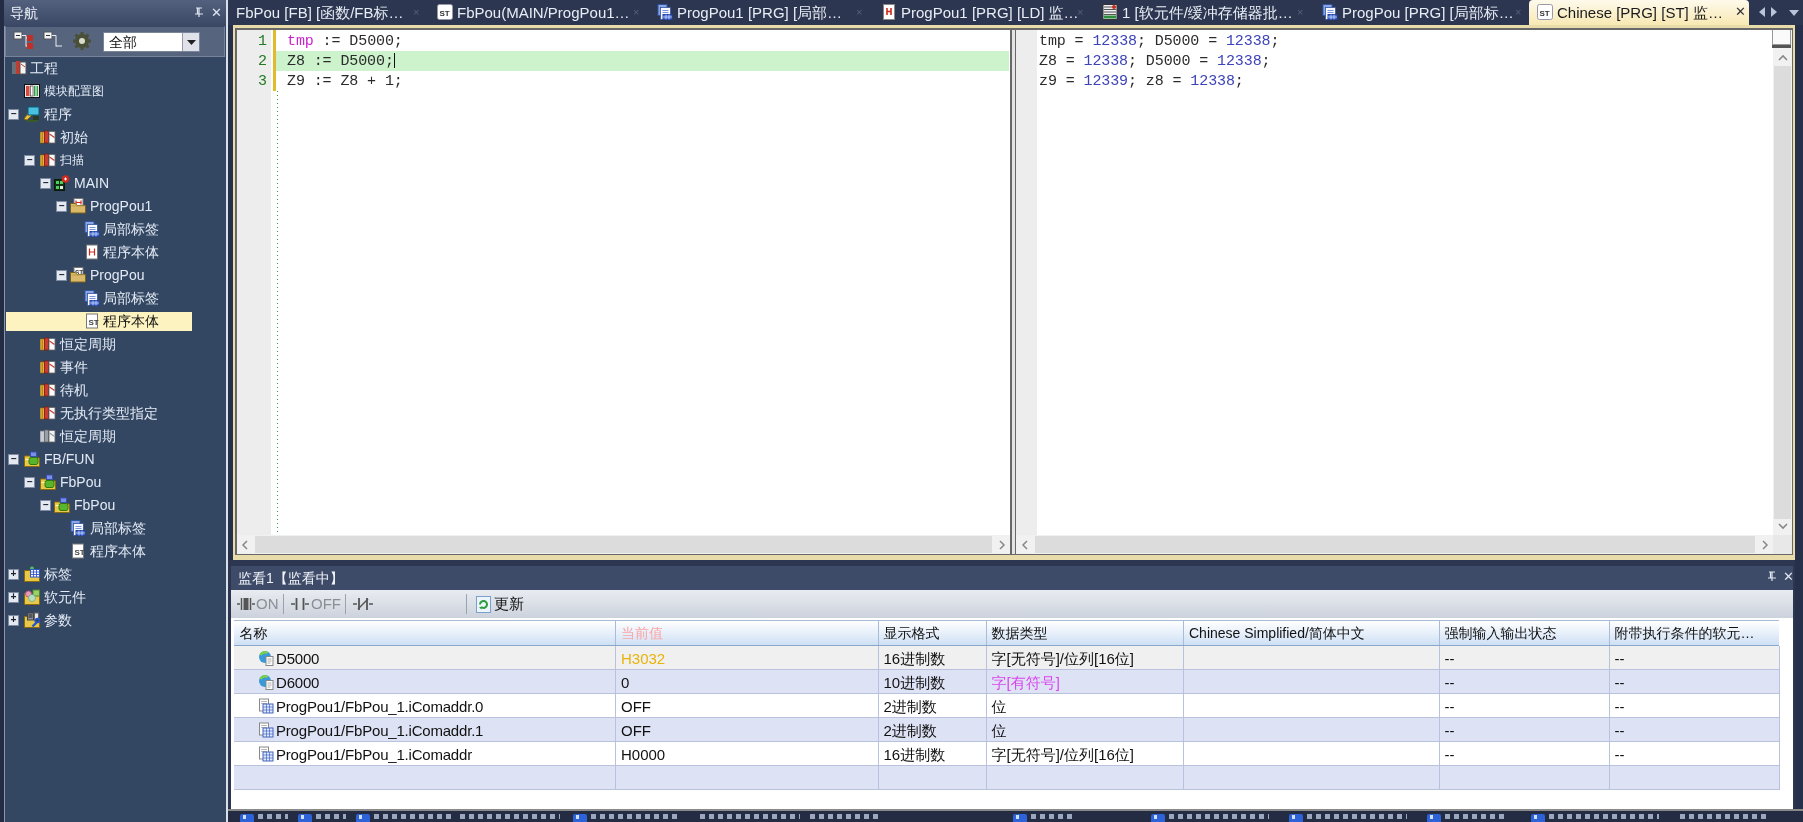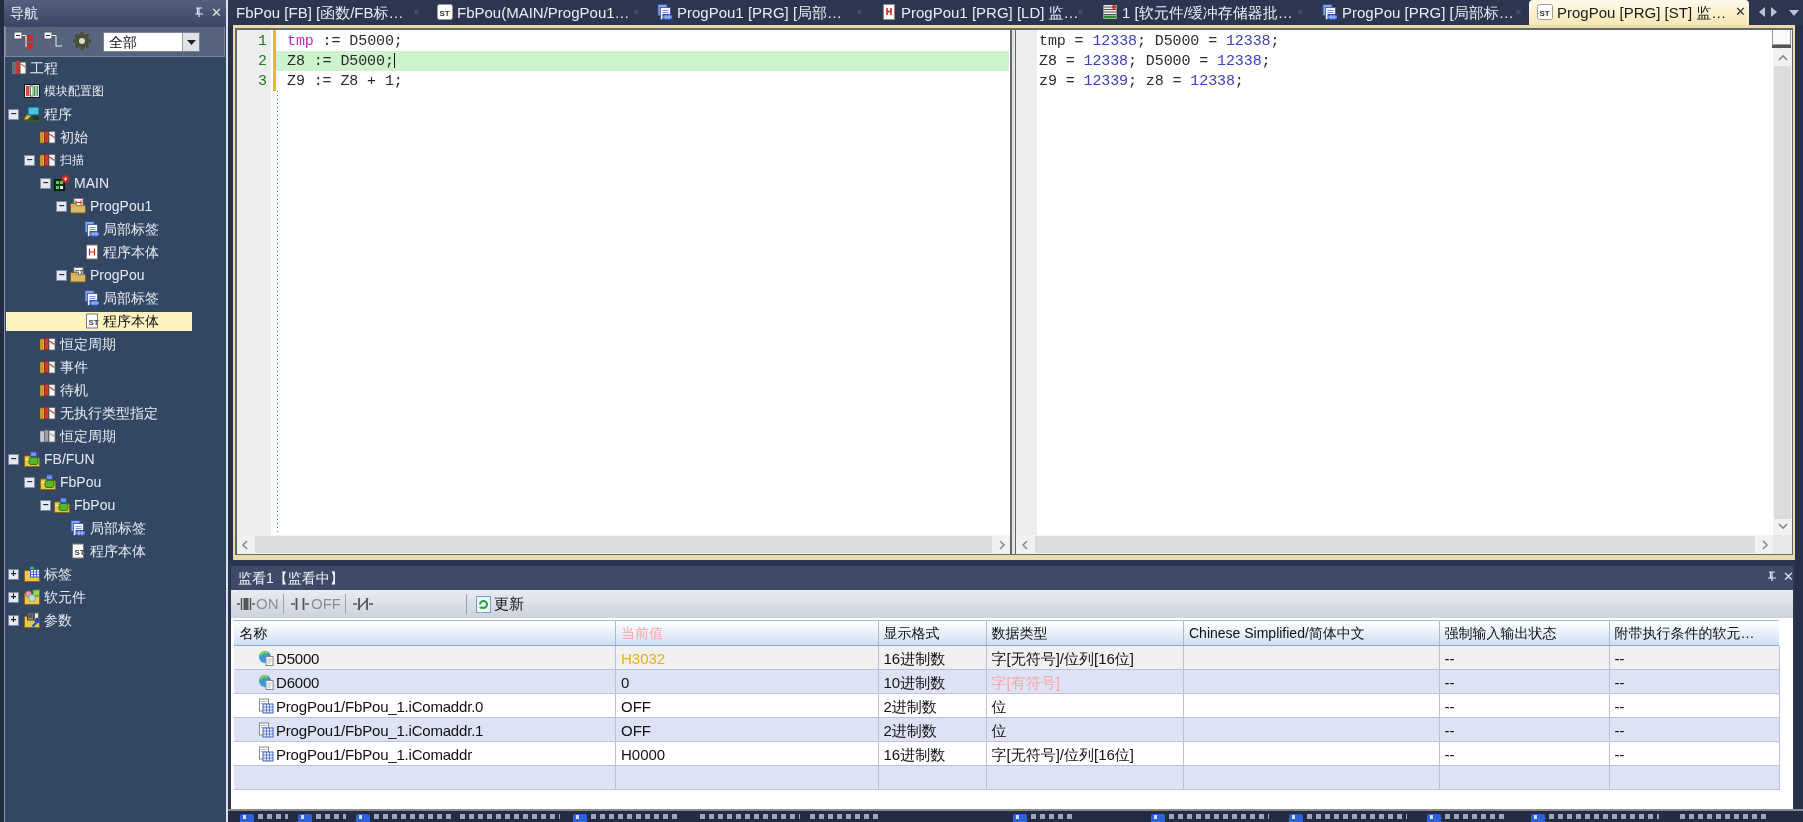--- a/index.html
+++ b/index.html
@@ -349,21 +349,21 @@
 <div class="a" style="left:1077px;top:6px;font-size:11px;color:#55607a">×</div>
 <div class="a" style="left:1297px;top:6px;font-size:11px;color:#55607a">×</div>
 <div class="a" style="left:1515px;top:6px;font-size:11px;color:#55607a">×</div>
 <div class="a" style="left:1529px;top:0;width:220px;height:28px;background:linear-gradient(#fefaec,#f7e6ac);border-radius:4px 4px 0 0"></div>
 <div class="a" style="left:1537px;top:4px">
     <svg width="16" height="16">
       <rect x="0.5" y="0.5" width="15" height="15" rx="2" fill="#fff" stroke="#99a"></rect>
       <text x="2.5" y="11.5" font-family="Liberation Sans" font-size="8" font-weight="bold" fill="#333">ST</text>
     </svg>
   </div>
-<div class="a" style="left:1557px;top:4px;font-size:15px;color:#1a1a1a;white-space:nowrap">ProgPou [PRG] [ST] 监…</div>
+<div class="a" style="left:1557px;top:4px;font-size:15px;color:#1a1a1a;white-space:nowrap">Chinese [PRG] [ST] 监…</div>
 <div class="a" style="left:1735px;top:4px;font-size:13px;color:#333">✕</div>
 <div class="a" style="left:1757px;top:6px">
     <svg width="46" height="13">
       <path d="M8 1 v10 L2 6z" fill="#b9c4d8"></path>
       <path d="M14 1 v10 l6 -5z" fill="#b9c4d8"></path>
       <path d="M32 4 h10 l-5 6z" fill="#b9c4d8"></path>
     </svg>
   </div>
 <div class="a" style="left:233px;top:25px;width:1562px;height:535px;background:#e9dcab"></div>
 <div class="a" style="left:235px;top:28px;width:1558px;height:527px;background:#68686a"></div>
@@ -512,21 +512,21 @@
     <svg width="16" height="16">
       <circle cx="7" cy="7" r="6" fill="#3a9ad9"></circle>
       <path d="M2.5 5 a5 5 0 0 1 7-2" stroke="#7ad04a" stroke-width="2.5" fill="none"></path>
       <rect x="8" y="6.5" width="7" height="9" fill="#fff" stroke="#888"></rect>
       <path d="M9.5 9 h4 M9.5 11 h4 M9.5 13 h3" stroke="#999" stroke-width="0.8"></path>
     </svg>
   </div>
 <div class="a" style="left:276px;top:674px;font-size:15px;letter-spacing:-0.2px;color:#111;white-space:nowrap">D6000</div>
 <div class="a" style="left:621.0px;top:674px;font-size:15px;color:#111;white-space:nowrap">0</div>
 <div class="a" style="left:883.5px;top:674px;font-size:15px;color:#111;white-space:nowrap">10进制数</div>
-<div class="a" style="left:991.5px;top:674px;font-size:15px;color:#fca5a5;white-space:nowrap">字[有符号]</div>
+<div class="a" style="left:991.5px;top:674px;font-size:15px;color:#d946ef;white-space:nowrap">字[有符号]</div>
 <div class="a" style="left:1444.5px;top:674px;font-size:15px;color:#111;white-space:nowrap">--</div>
 <div class="a" style="left:1614.5px;top:674px;font-size:15px;color:#111;white-space:nowrap">--</div>
 <div class="a" style="left:615.0px;top:670px;width:1px;height:24px;background:#b8c2dd"></div>
 <div class="a" style="left:877.5px;top:670px;width:1px;height:24px;background:#b8c2dd"></div>
 <div class="a" style="left:985.5px;top:670px;width:1px;height:24px;background:#b8c2dd"></div>
 <div class="a" style="left:1183.0px;top:670px;width:1px;height:24px;background:#b8c2dd"></div>
 <div class="a" style="left:1438.5px;top:670px;width:1px;height:24px;background:#b8c2dd"></div>
 <div class="a" style="left:1608.5px;top:670px;width:1px;height:24px;background:#b8c2dd"></div>
 <div class="a" style="left:1779.0px;top:670px;width:1px;height:24px;background:#b8c2dd"></div>
 <div class="a" style="left:233.5px;top:694px;width:1545.5px;height:24px;background:#ffffff;border-bottom:1px solid #b8c2dd"></div>

